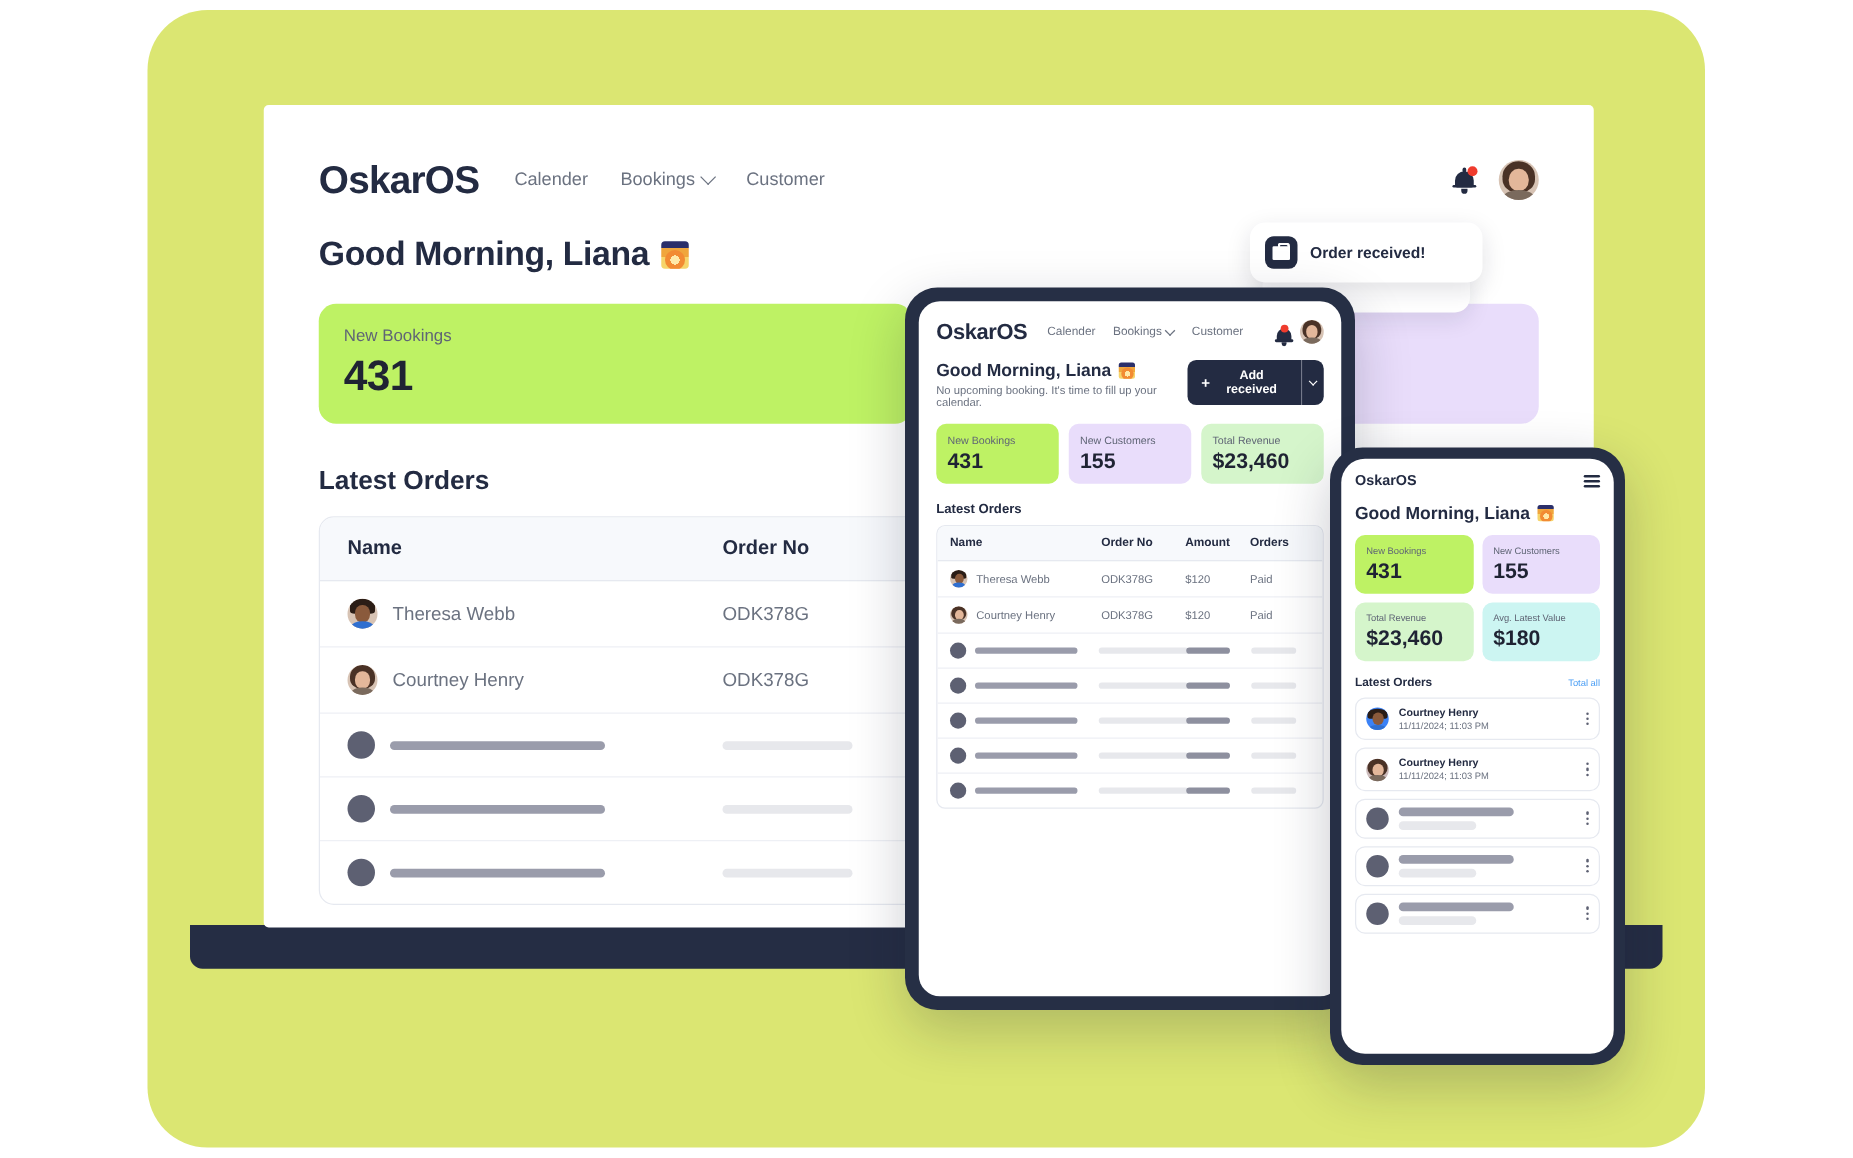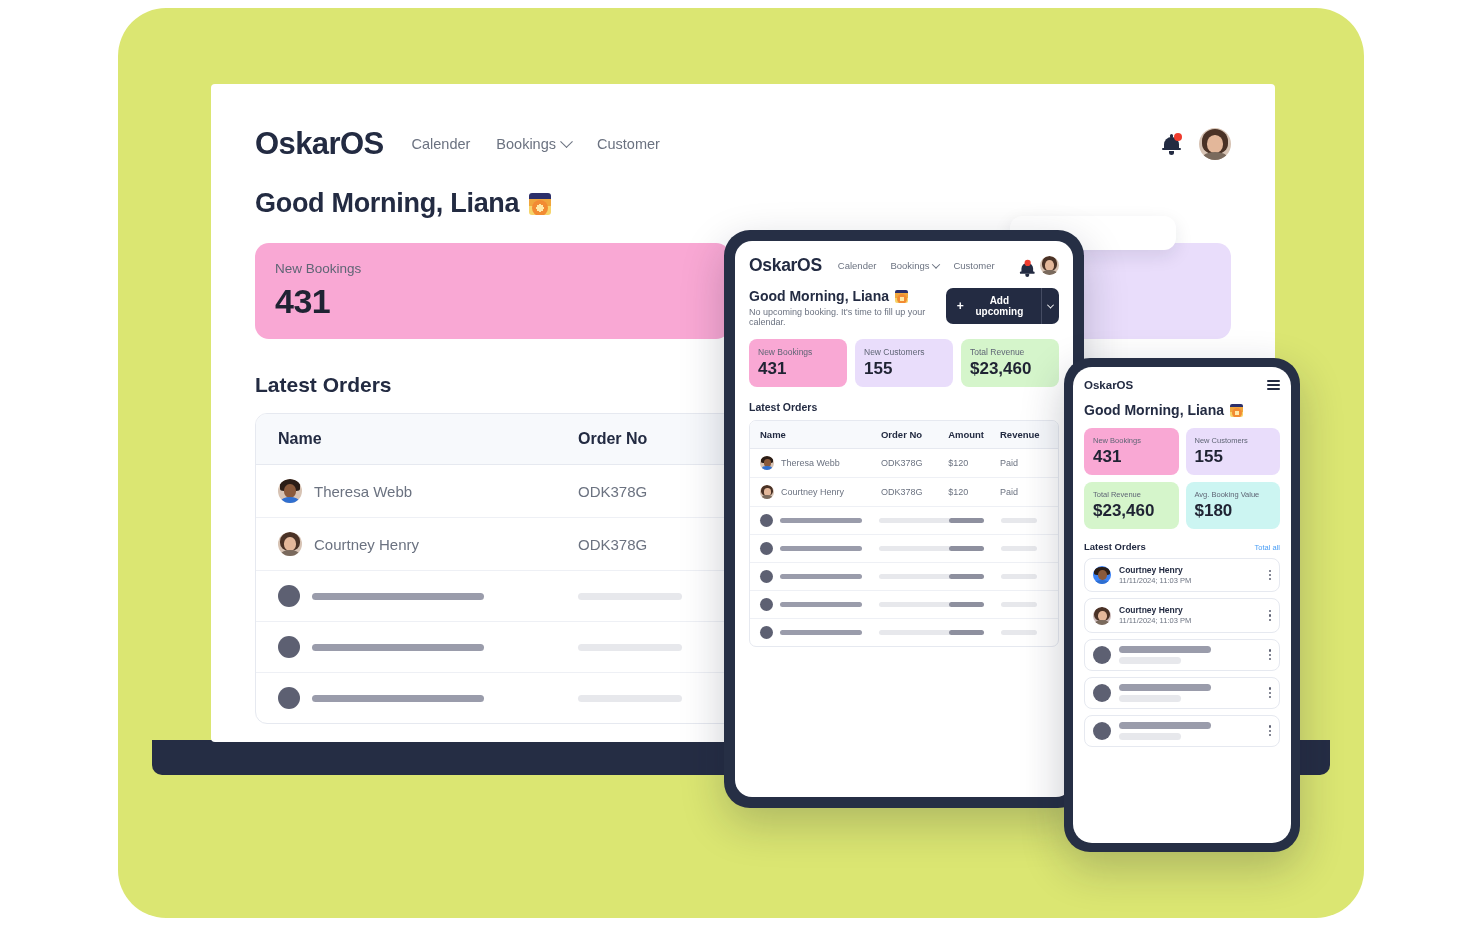--- a/index.html
+++ b/index.html
@@ -90,21 +90,21 @@
   .sun:after{content:"";position:absolute;left:50%;top:34%;width:16px;height:16px;
     transform:translateX(-50%);background:radial-gradient(circle, #ffe9a8 0 32%, #f28b33 33% 100%);
     border-radius:50%;}
 
   .dt-cards { display:flex; gap:26px; padding: 24px 44px 0 44px; }
   .card {
     border-radius: 14px; padding: 18px 20px; flex: 1; min-width: 0;
   }
   .card-label { font-size: 13.5px; color: #5f6575; margin-bottom: 6px; }
   .card-value { font-size: 34px; font-weight: 700; color: #1f2333; letter-spacing:-0.5px; }
-  .c-yellow { background: #f9a8d4; }
+  .c-yellow { background: #bef264; }
   .c-purple { background: #e9ddfb; }
   .c-green  { background: #d5f5cb; }
   .c-cyan   { background: #ccf5f2; }
 
   .dt-section-title {
     padding: 34px 44px 0 44px;
     font-size: 21px; font-weight: 700; color: #232b42;
   }
   .dt-table {
     margin: 16px 44px 0 44px;
@@ -368,20 +368,24 @@
             <span class="sk-bar sk-light" style="width:104px;display:block;"></span>
           </div>
         <div class="col-amount">
             <span class="sk-bar sk-mid" style="width:46px;display:block;"></span>
           </div>
       </div>
     </div>
   </div>
 
   <div class="toast-behind"></div>
+  <div class="toast">
+    <span class="toast-ic"></span>
+    <span class="toast-txt">Order received!</span>
+  </div>
 
   <div class="tablet">
     <div class="tablet-screen">
       <div class="tb-pad">
 
         <div class="tb-nav">
           <div class="tb-logo">OskarOS</div>
           <div class="tb-links">
             <div class="tb-link">
               <span>Calender</span>
@@ -414,21 +418,21 @@
           <div>
             <div class="tb-greet">
               <span>Good Morning, Liana</span>
               <span class="sun sm"></span>
             </div>
             <div class="tb-sub">No upcoming booking. It's time to fill up your calendar.</div>
           </div>
           <div class="tb-btnwrap">
             <button class="tb-btn">
               <span class="plus">+</span>
-              <span>Add upcoming</span>
+              <span>Add received</span>
             </button>
             <div class="tb-btn-caret">
               <span class="tb-caret"></span>
             </div>
           </div>
         </div>
 
         <div class="tb-cards">
           <div class="tb-card c-yellow">
             <div class="tb-card-label">New Bookings</div>
@@ -444,21 +448,21 @@
           </div>
         </div>
 
         <div class="tb-title">Latest Orders</div>
 
         <div class="tb-table">
           <div class="tb-thead">
             <div class="tbc-name">Name</div>
             <div class="tbc-order">Order No</div>
             <div class="tbc-amount">Amount</div>
-            <div class="tbc-status">Revenue</div>
+            <div class="tbc-status">Orders</div>
           </div>
 
           <div class="tb-row">
             <div class="tbc-name">
               <span class="avatar m" style="width:14px;height:14px;">
                 <span class="hair"></span>
                   <span class="face"></span>
                   <span class="shoulder"></span>
               </span>
               <span>Theresa Webb</span>
@@ -587,21 +591,21 @@
         </div>
         <div class="ph-card c-purple">
           <div class="ph-card-label">New Customers</div>
           <div class="ph-card-value">155</div>
         </div>
         <div class="ph-card c-green">
           <div class="ph-card-label">Total Revenue</div>
           <div class="ph-card-value">$23,460</div>
         </div>
         <div class="ph-card c-cyan">
-          <div class="ph-card-label">Avg. Booking Value</div>
+          <div class="ph-card-label">Avg. Latest Value</div>
           <div class="ph-card-value">$180</div>
         </div>
       </div>
 
       <div class="ph-listhead">
         <div class="ph-listtitle">Latest Orders</div>
         <div class="ph-viewall">Total all</div>
       </div>
 
       <div class="ph-item">

